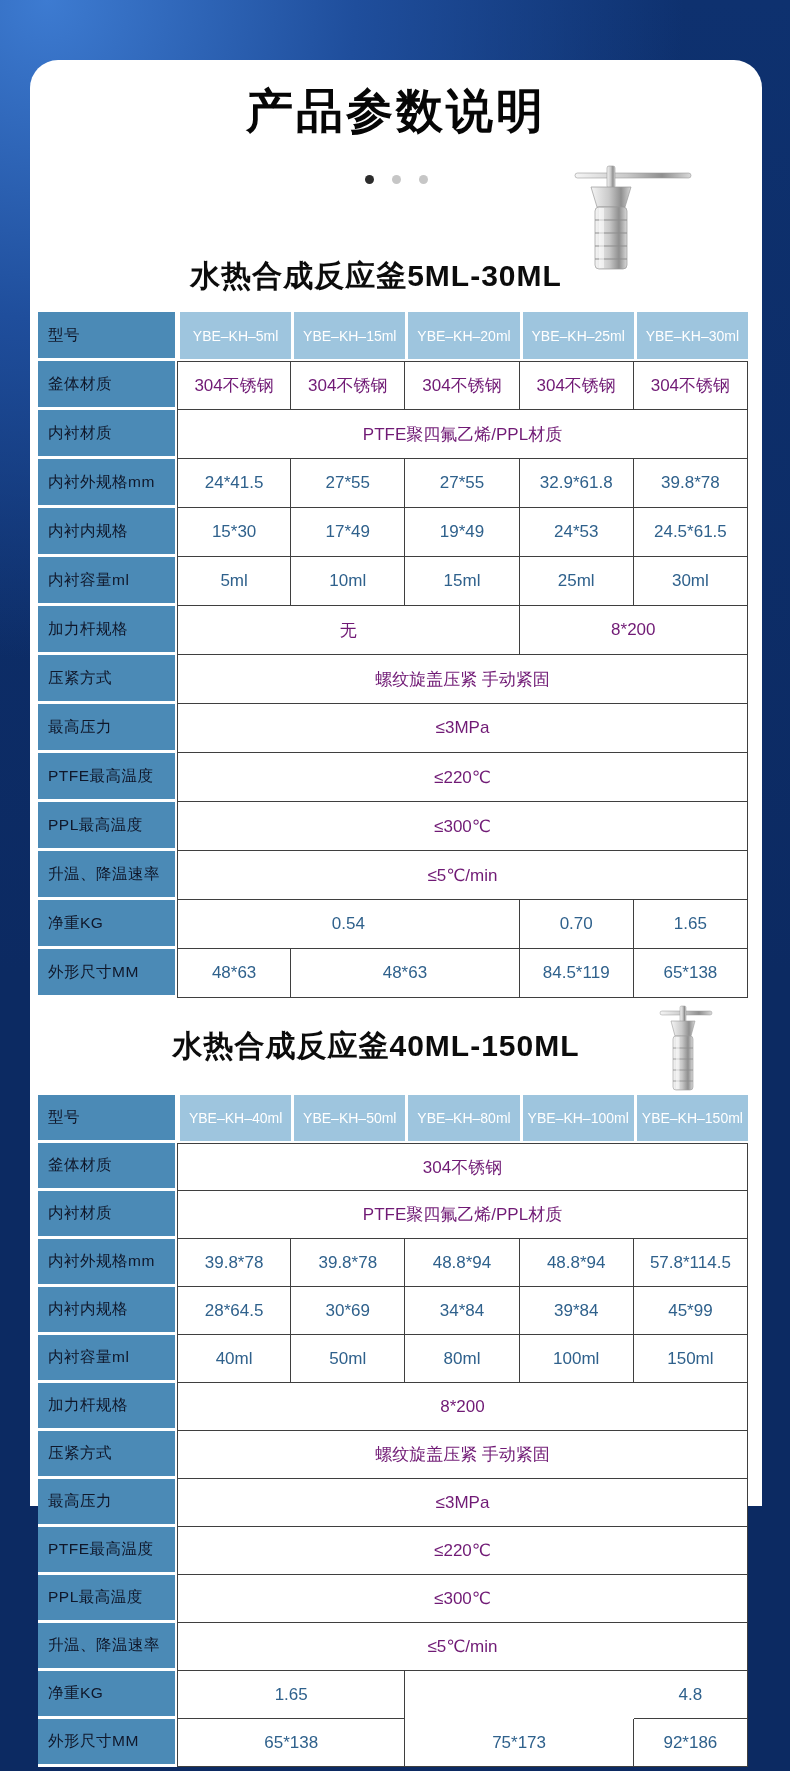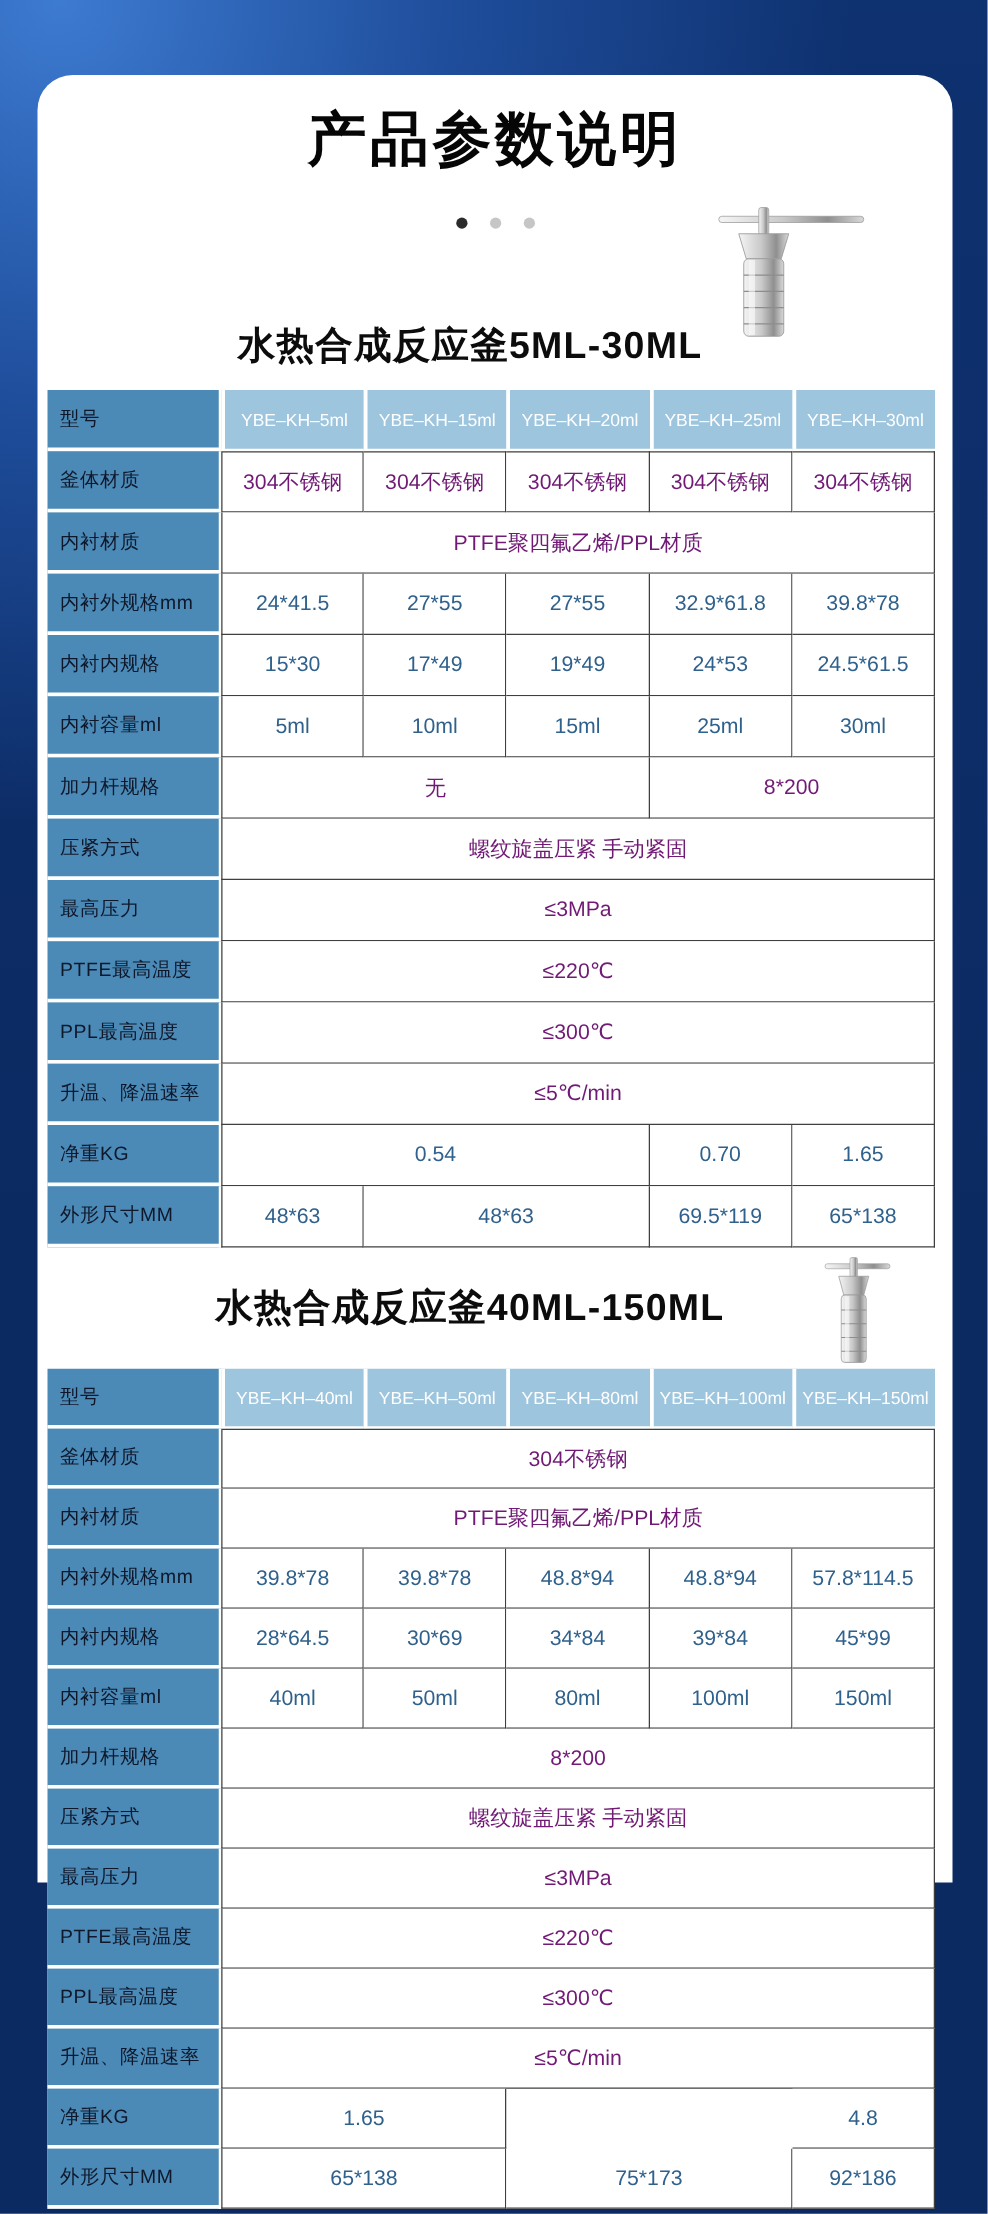--- a/index.html
+++ b/index.html
@@ -143,21 +143,21 @@
       <div class="cell data plain bl" style="grid-area: 11 / 2 / auto / span 5;">≤300℃</div>
       <div class="cell label" style="grid-row: 12;">升温、降温速率</div>
       <div class="cell data plain bl" style="grid-area: 12 / 2 / auto / span 5;">≤5℃/min</div>
       <div class="cell label" style="grid-row: 13;">净重KG</div>
       <div class="cell data num bl" style="grid-area: 13 / 2 / auto / span 3;">0.54</div>
       <div class="cell data num" style="grid-area: 13 / 5 / auto / span 1;">0.70</div>
       <div class="cell data num" style="grid-area: 13 / 6 / auto / span 1;">1.65</div>
       <div class="cell label" style="grid-row: 14;">外形尺寸MM</div>
       <div class="cell data num bl" style="grid-area: 14 / 2 / auto / span 1;">48*63</div>
       <div class="cell data num" style="grid-area: 14 / 3 / auto / span 2;">48*63</div>
-      <div class="cell data num" style="grid-area: 14 / 5 / auto / span 1;">69.5*119</div>
+      <div class="cell data num" style="grid-area: 14 / 5 / auto / span 1;">84.5*119</div>
       <div class="cell data num" style="grid-area: 14 / 6 / auto / span 1;">65*138</div>
     </div>
 
   <div class="reactor" id="reactor-2">
     <svg width="64" height="92" viewBox="0 0 64 92">
       <defs>
         <linearGradient id="met2" x1="0" y1="0" x2="1" y2="0">
           <stop offset="0" stop-color="#f5f5f5"></stop>
             <stop offset="0.45" stop-color="#c9c9c9"></stop>
           <stop offset="0.75" stop-color="#8f8f8f"></stop>

